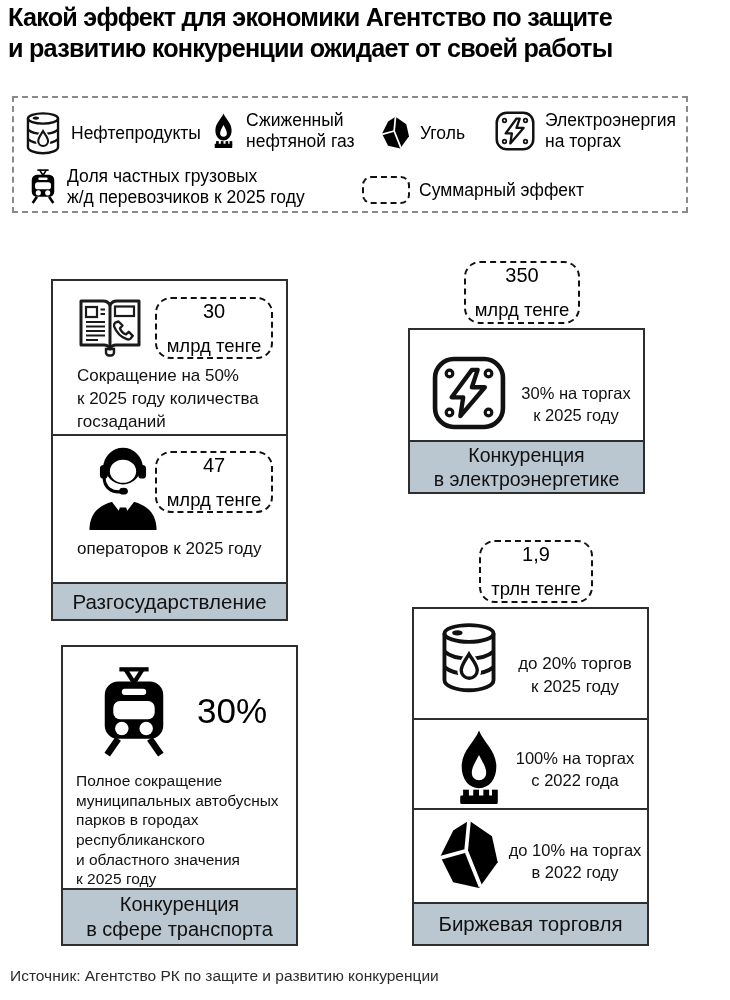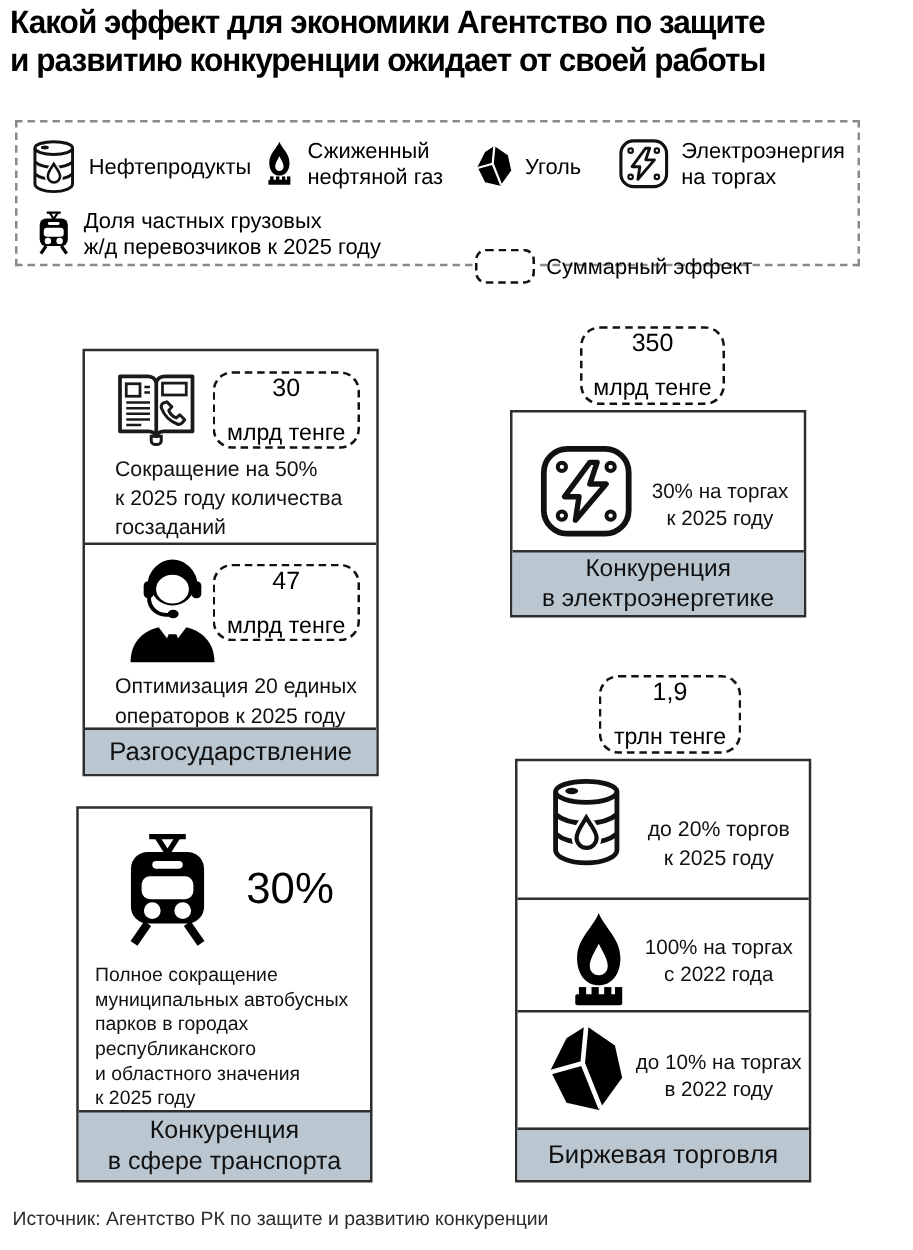--- a/index.html
+++ b/index.html
@@ -30,21 +30,21 @@
   .badge {
     position:absolute; border:2.5px dashed #111; border-radius:16px; background:#fff;
     display:flex; flex-direction:column; align-items:center; justify-content:center;
     text-align:center; line-height:1.25; color:#000;
   }
   .badge .bv { font-size:20px; }
   .badge .bu { font-size:18.5px;margin-top:10px; }
   .abs { position:absolute; }
   .txt { line-height:1.35; color:#111; }
   .nw { white-space:nowrap; }
-  #card-priv      { left:66px;  top:279px; width:237px; height:342px; }
+  #card-priv      { left:51px;  top:279px; width:237px; height:342px; }
   #card-transport { left:61px;  top:645px; width:237px; height:301px; }
   #card-electro   { left:408px; top:328px; width:237px; height:166px; }
   #card-exchange  { left:412px; top:607px; width:237px; height:339px; }
   #badge-350 { left:464px; top:261px; width:116px; height:63px; }
   #badge-19  { left:479px; top:540px; width:114px; height:63px; }
   .source { position:absolute; left:10px; top:967px; font-size:15.5px; color:#2b2b2b; }
   svg { display:block; }
 </style>
 </head>
 <body>
@@ -126,21 +126,21 @@
         <circle cx="22" cy="51.5" r="5.5" fill="#fff"></circle>
           <circle cx="42" cy="51.5" r="5.5" fill="#fff"></circle>
         <path d="M19 60 L10 73 M45 60 L54 73" stroke="#000" stroke-width="5.5"></path>
       </svg>
       <div class="leg-label">
         <div>Доля частных грузовых</div>
         <div>ж/д перевозчиков к 2025 году</div>
       </div>
     </div>
 
-    <div class="leg-item" style="left:366px; top:78px;margin-top:23px;">
+    <div class="leg-item" style="left:348px; top:78px;">
       <div class="swatch"></div>
       <div class="leg-label">Суммарный эффект</div>
     </div>
   </div>
 
   <div class="card" id="card-priv">
     <svg class="abs" style="left:24px; top:16px;" width="66" height="62" viewBox="0 0 66 62">
       <path d="M4 4 H26 C29.5 4 32 6 33 8.5 C34 6 36.5 4 40 4 H62 V48 H39 C36 48 34 49.5 33 52 C32 49.5 30 48 27 48 H4 Z" fill="#fff" stroke="#1a1a1a" stroke-width="3" stroke-linejoin="round"></path>
       <path d="M33 8.5 V52" stroke="#1a1a1a" stroke-width="3"></path>
       <path d="M29 52 h8 v3.5 a3 3 0 0 1 -3 3 h-2 a3 3 0 0 1 -3 -3 z" fill="none" stroke="#1a1a1a" stroke-width="2.4"></path>
@@ -172,21 +172,20 @@
       <rect x="16" y="20" width="7.5" height="13" rx="3.5" fill="#000"></rect>
       <rect x="52.5" y="20" width="7.5" height="13" rx="3.5" fill="#000"></rect>
       <path d="M20 32 C20 42 28 46.5 36 45.5" fill="none" stroke="#000" stroke-width="3"></path>
       <ellipse cx="38.5" cy="45" rx="4.2" ry="3.2" fill="#000"></ellipse>
     </svg>
     <div class="badge" style="left:102px; top:170px; width:118px; height:62px;">
       <div class="bv">47</div>
       <div class="bu">млрд тенге</div>
     </div>
     <div class="abs txt nw" style="left:24px; top:256px; font-size:17px; line-height:1.4;">
-      <div>Оптимизация 20 единых</div>
       <div>операторов к 2025 году</div>
     </div>
     <div class="card-footer" style="height:37px; font-size:20.5px;">
       <div>Разгосударствление</div>
     </div>
   </div>
 
   <div class="card" id="card-transport">
     <svg class="abs" style="left:32px; top:14px;" width="78" height="102" viewBox="0 0 64 76">
       <g stroke="#000" stroke-width="3.5" fill="none">

